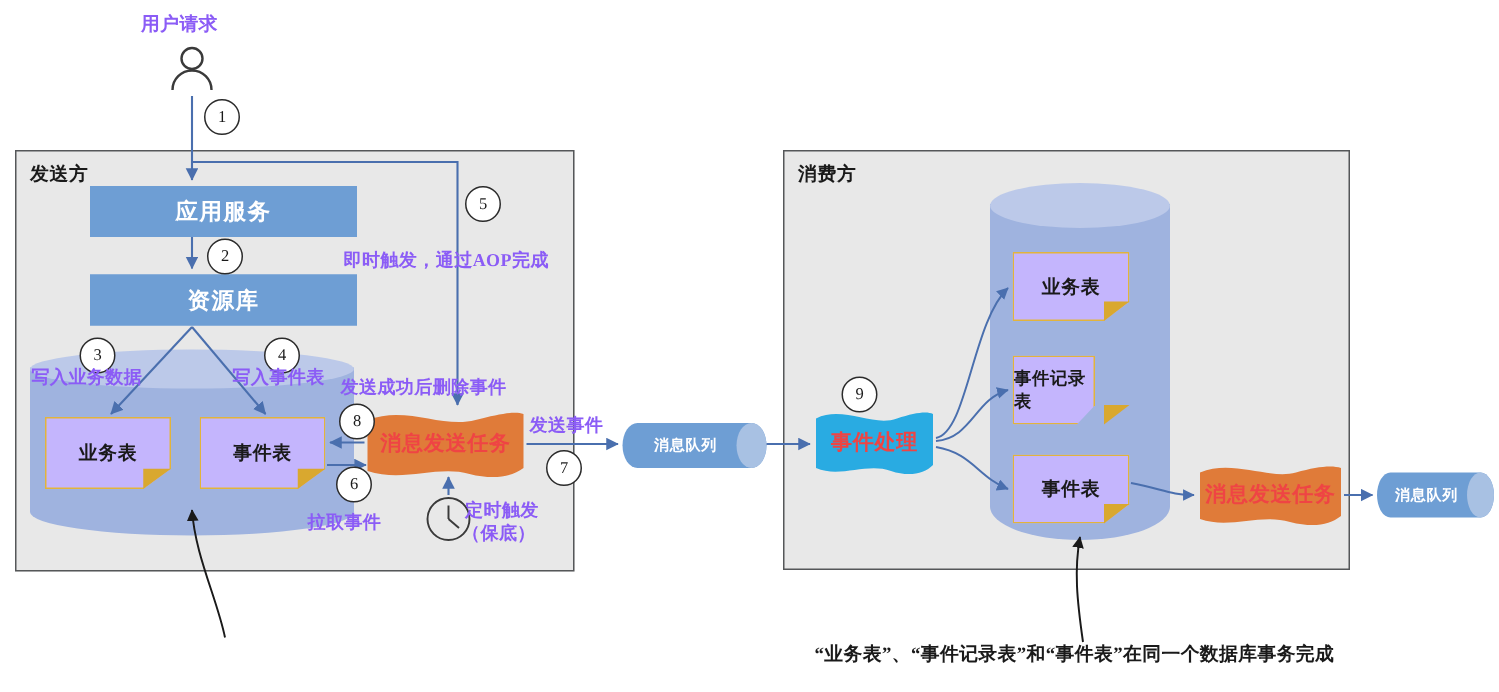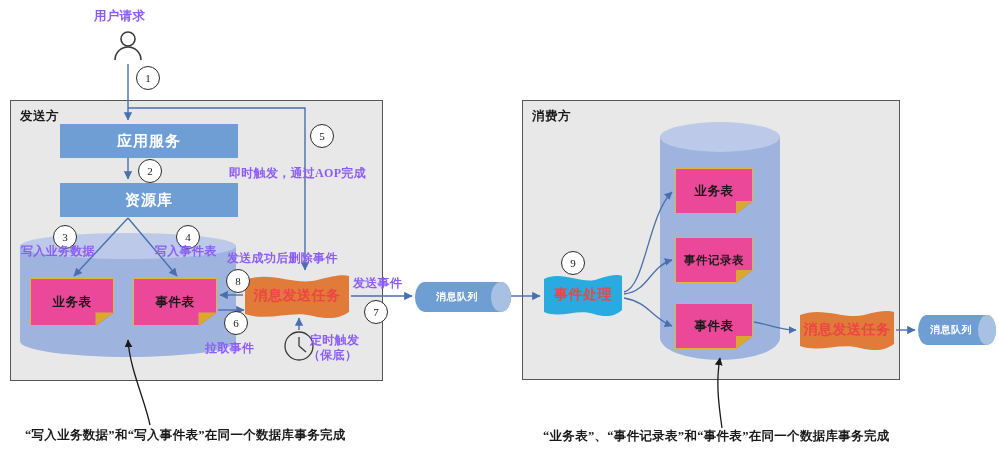--- a/index.html
+++ b/index.html
@@ -55,21 +55,21 @@
     box-sizing: border-box;
   }
   .cyl-top {
     background: #bcc9e9;
     border-radius: 50% / 50%;
     box-sizing: border-box;
   }
 
   
   .note {
-    background: #ec4899;
+    background: #c4b5fd;
     color: #1a1a1a;
     font-size: 12.5px;
     font-weight: bold;
     display: flex;
     align-items: center;
     justify-content: center;
     letter-spacing: 0.5px;
     box-sizing: border-box;
     border: 1px solid #e2b43c;
   }
@@ -223,21 +223,21 @@
   </div>
 
   <div class="abs" style="left:675px; top:168px; width:78px; height:46px;">
     <div class="note" style="width:78px; height:46px; clip-path: polygon(0 0, 100% 0, 100% 72%, 78% 100%, 0 100%);">业务表</div>
     <svg class="shape" style="left:0; top:0;" width="78" height="46">
       <path d="M78,33 L61,46 L61,33 Z" fill="#d9a82f"></path>
     </svg>
   </div>
 
   <div class="abs" style="left:675px; top:237px; width:78px; height:46px;">
-    <div class="note" style="width:78px; height:46px; clip-path: polygon(0 0, 100% 0, 100% 72%, 78% 100%, 0 100%); font-size:11.5px;">事件记录表</div>
+    <div class="note" style="width:55px; height:46px; clip-path: polygon(0 0, 100% 0, 100% 72%, 78% 100%, 0 100%); font-size:11.5px;">事件记录表</div>
     <svg class="shape" style="left:0; top:0;" width="78" height="46">
       <path d="M78,33 L61,46 L61,33 Z" fill="#d9a82f"></path>
     </svg>
   </div>
 
   <div class="abs" style="left:675px; top:303px; width:78px; height:46px;">
     <div class="note" style="width:78px; height:46px; clip-path: polygon(0 0, 100% 0, 100% 72%, 78% 100%, 0 100%);">事件表</div>
     <svg class="shape" style="left:0; top:0;" width="78" height="46">
       <path d="M78,33 L61,46 L61,33 Z" fill="#d9a82f"></path>
     </svg>
@@ -320,16 +320,15 @@
 
   <div class="lbl" style="left:21px; top:243px;">写入业务数据</div>
   <div class="lbl" style="left:155px; top:243px;">写入事件表</div>
   <div class="lbl" style="left:227px; top:250px;">发送成功后删除事件</div>
   <div class="lbl" style="left:229px; top:165px;">即时触发，通过AOP完成</div>
   <div class="lbl" style="left:205px; top:340px;">拉取事件</div>
   <div class="lbl" style="left:353px; top:275px;">发送事件</div>
   <div class="lbl lbl-2" style="left:310px; top:333px;">定时触发</div>
   <div class="lbl lbl-2" style="left:308px; top:348px;">（保底）</div>
 
-  <div class="caption" style="left:25px; top:427px;">“写入业务数据”和“写入事件表”在同一个数据库事务完成</div>
   <div class="caption" style="left:543px; top:428px;">“业务表”、“事件记录表”和“事件表”在同一个数据库事务完成</div>
 
 </div>
 
 </body></html>

